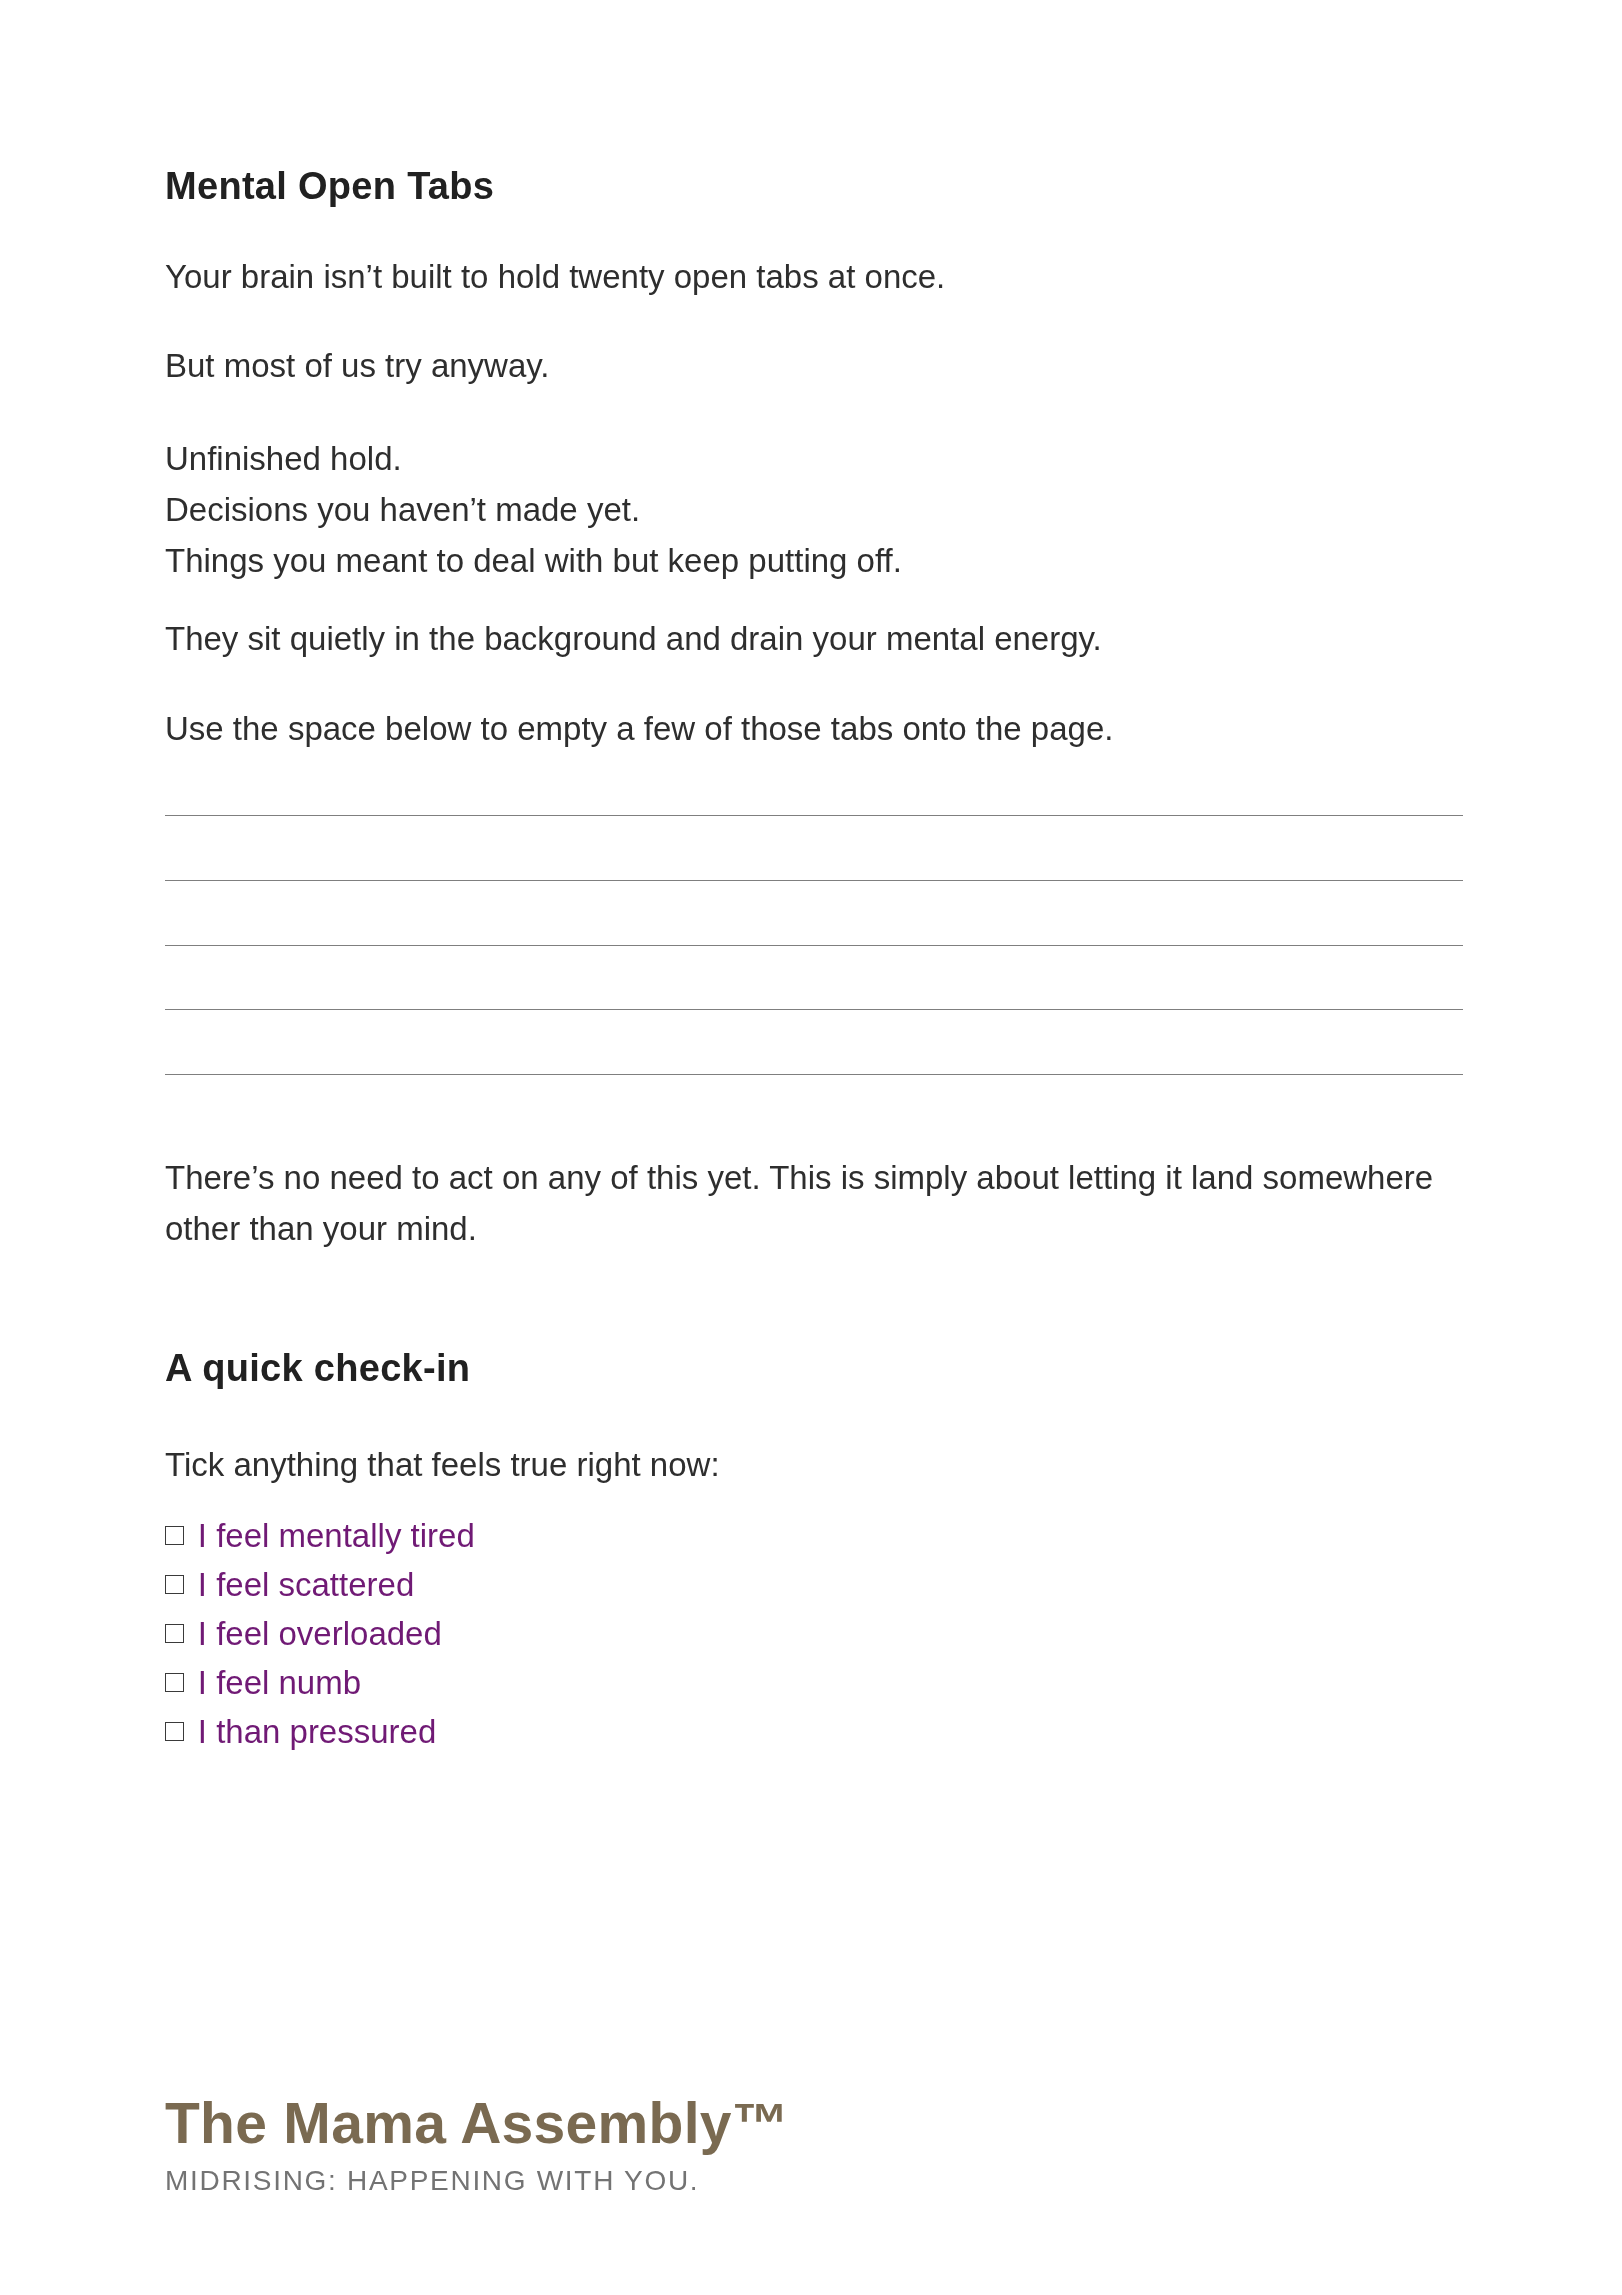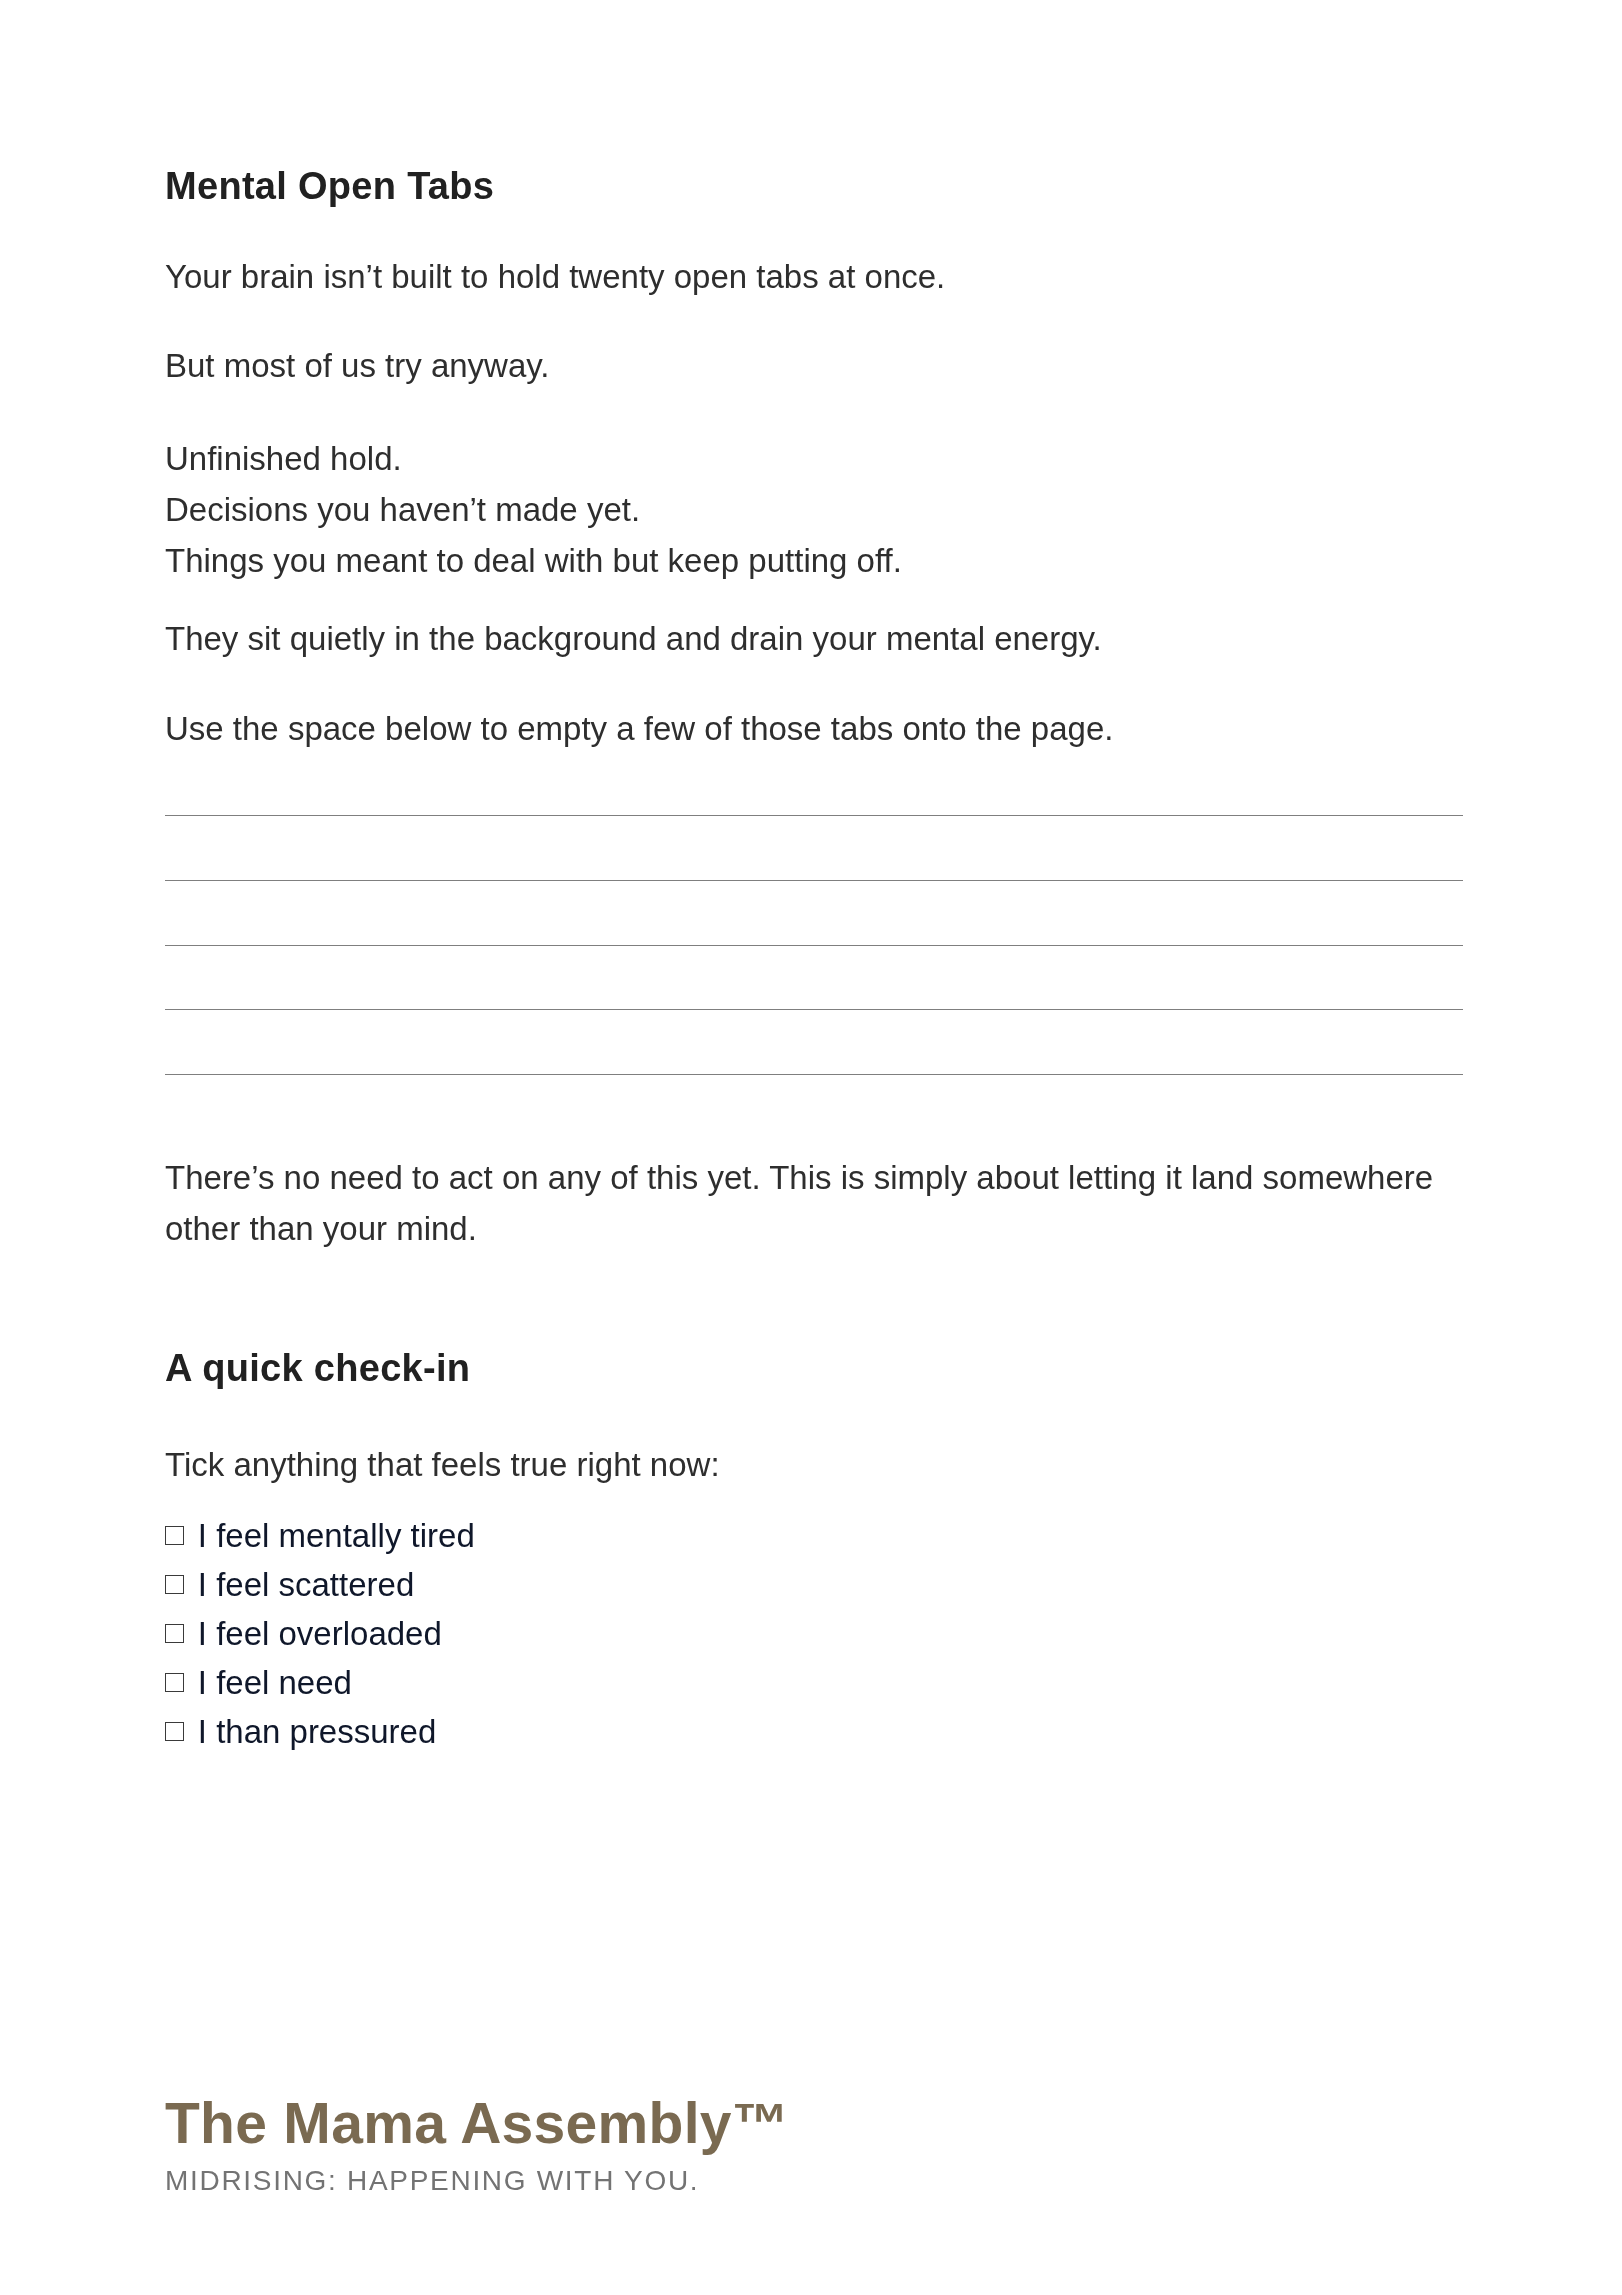--- a/index.html
+++ b/index.html
@@ -39,21 +39,21 @@
     border-top: 1.7px solid #7f7f7f;
   }
   .checklist {
     list-style: none;
     margin: 0;
     padding: 0;
   }
   .checklist li {
     font-size: 33px;
     line-height: 49px;
-    color: #0f172a;
+    color: #701a75;
     display: flex;
     align-items: center;
   }
   .checkbox {
     display: inline-block;
     width: 17px;
     height: 17px;
     border: 1.7px solid #3a3a3a;
     margin-right: 13.8px;
     flex: 0 0 auto;
@@ -115,21 +115,21 @@
     <li>
       <span class="checkbox"></span>
       <span>I feel scattered</span>
     </li>
     <li>
       <span class="checkbox"></span>
       <span>I feel overloaded</span>
     </li>
     <li>
       <span class="checkbox"></span>
-      <span>I feel need</span>
+      <span>I feel numb</span>
     </li>
     <li>
       <span class="checkbox"></span>
       <span>I than pressured</span>
     </li>
   </ul>
 
 
   <div class="abs footer-brand" style="top:2095px">The Mama Assembly™</div>
 

